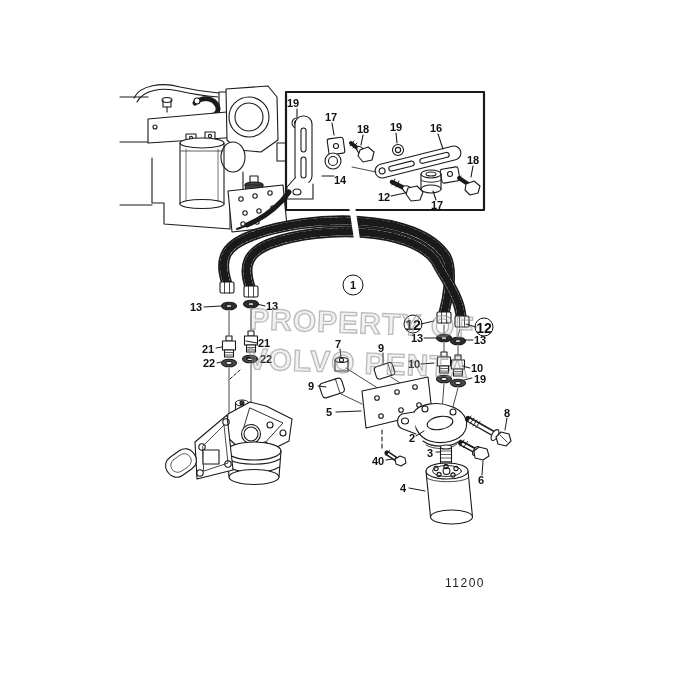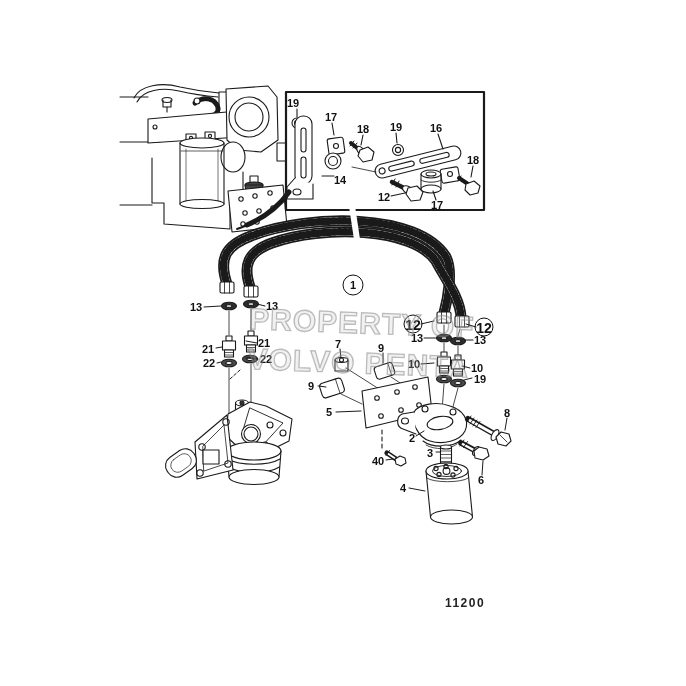--- a/index.html
+++ b/index.html
@@ -5,22 +5,22 @@
 <style>
   html,body{margin:0;padding:0;background:#fff;}
   #canvas{position:relative;width:686px;height:686px;background:#ffffff;overflow:hidden;
           font-family:"Liberation Sans",sans-serif;}
   #art{position:absolute;left:0;top:0;}
   .lbl{position:absolute;transform:translate(-50%,-50%);font-size:11px;font-weight:bold;
        color:#111;white-space:nowrap;line-height:1;}
   .circled{width:17px;height:17px;border:1.3px solid #111;border-radius:50%;
            display:flex;align-items:center;justify-content:center;font-size:14px;background:transparent;}
   .circ-big{width:19px;height:19px;font-size:11px;}
-  .drawnum{position:absolute;transform:translate(-50%,-50%);font-size:12px;font-weight:bold;
-           letter-spacing:1.5px;color:#222;margin-top:20px;}
+  .drawnum{position:absolute;transform:translate(-50%,-50%);font-size:12px;font-weight:normal;
+           letter-spacing:1.5px;color:#222;}
   .watermark{position:absolute;left:250px;top:299px;transform:rotate(2.2deg);transform-origin:left top;
              font-weight:800;font-size:30px;line-height:1.32;letter-spacing:1px;white-space:nowrap;
              color:rgba(190,190,190,0.22);-webkit-text-stroke:1.3px rgba(128,128,128,0.5);
              pointer-events:none;}
   svg *{vector-effect:non-scaling-stroke;}
 </style>
 </head>
 <body>
 
 <div id="canvas">

